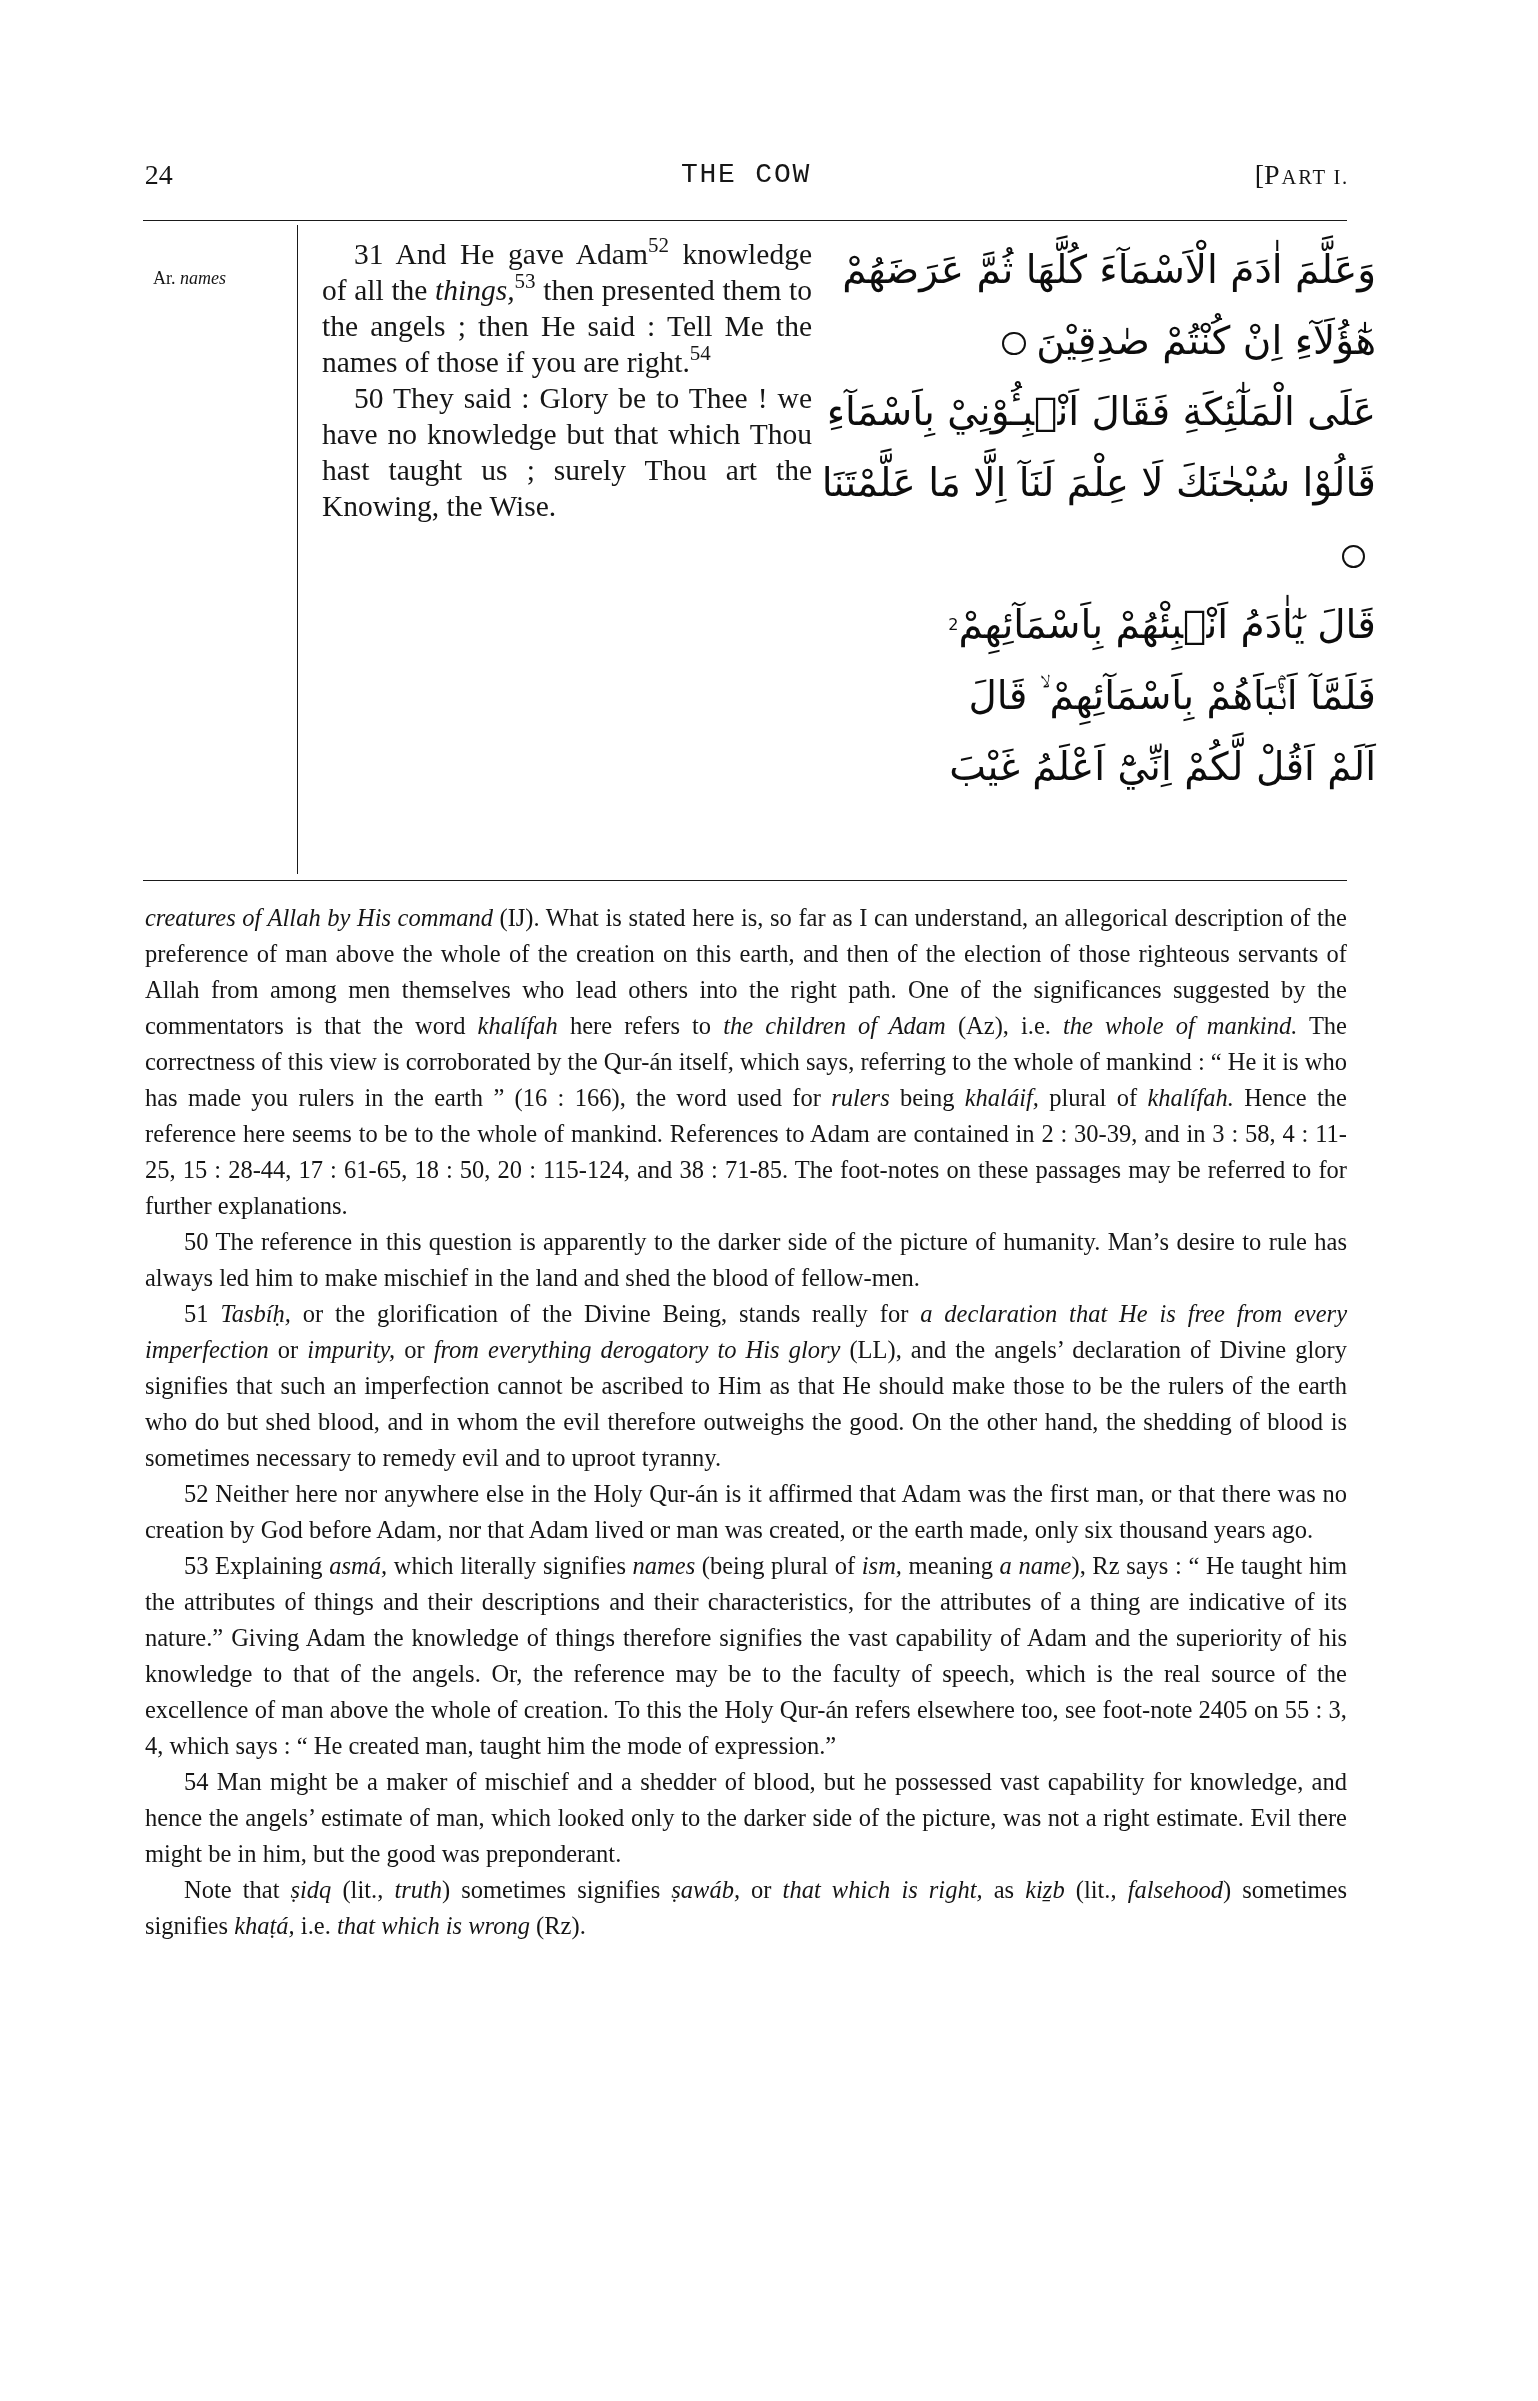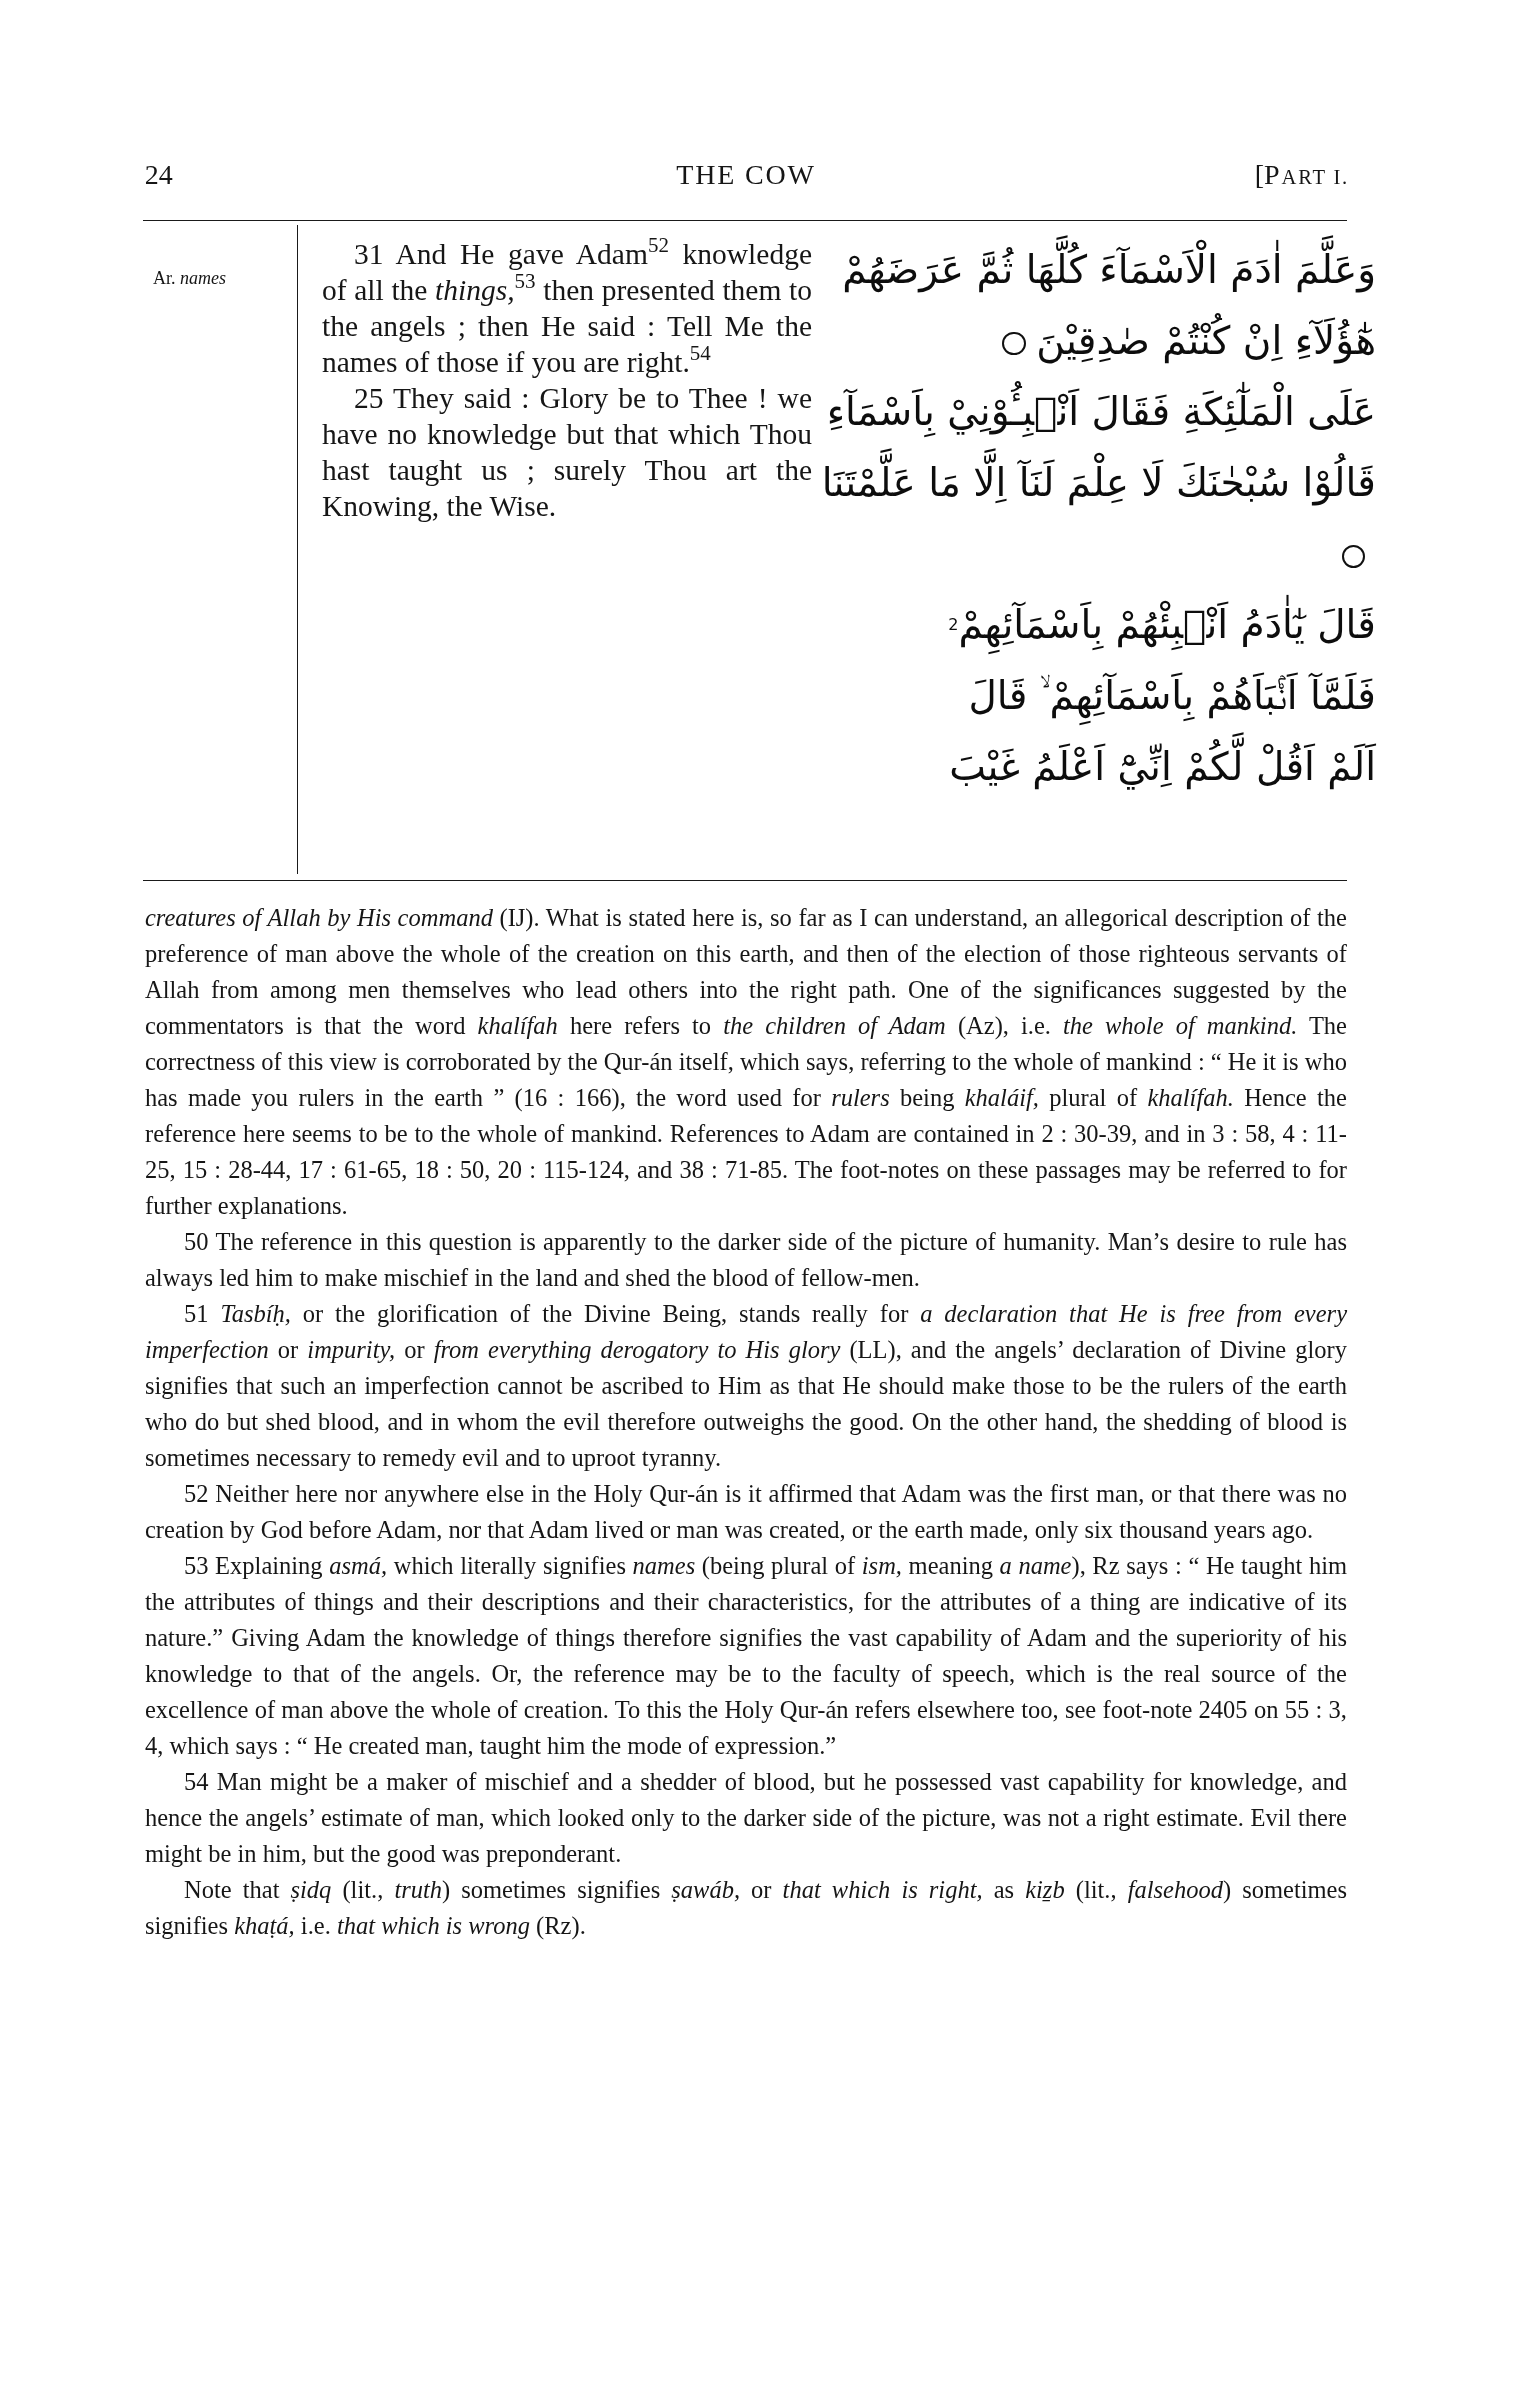--- a/index.html
+++ b/index.html
@@ -3,21 +3,21 @@
 <meta charset="utf-8">
 <style>
   html, body { margin: 0; padding: 0; background: #ffffff; }
   body { width: 1538px; height: 2401px; position: relative; overflow: hidden;
          font-family: "DejaVu Serif", "Liberation Serif", serif; color: #161616; }
   .page { position: absolute; left: 0; top: 0; width: 1434px; height: 2401px; }
 
   
   .header { position: absolute; top: 159px; left: 143px; width: 1206px; height: 39px; }
   .page-num { position: absolute; left: 1.8px; top: 0; font-size: 28px; font-family: "Liberation Serif", serif; }
-  .running-title { position: absolute; left: 0; right: 0; top: 0; text-align: center; font-size: 28px; letter-spacing: 1.8px; font-family: Liberation Serif, serif; }
+  .running-title { position: absolute; left: 0; right: 0; top: 0; text-align: center; font-size: 28px; letter-spacing: 1.8px; font-family: Liberation Mono, monospace; }
   .part-label { position: absolute; right: 0; top: 0; font-size: 28px; font-family: "Liberation Serif", serif; }
   .part-label .sc { font-size: 20.6px; letter-spacing: 1.8px; }
 
   .rule-top { position: absolute; left: 143px; top: 220px; width: 1204px; height: 0; border-top: 1.8px solid #1a1a1a; }
   .rule-bottom { position: absolute; left: 143px; top: 880px; width: 1204px; height: 0; border-top: 1.8px solid #1a1a1a; }
   .col-divider { position: absolute; left: 297px; top: 225px; width: 0; height: 649px; border-left: 1.8px solid #1a1a1a; }
 
   .margin-note { position: absolute; left: 153px; top: 268px; font-size: 18px; font-family: "Liberation Serif", serif; }
   .margin-note i { font-style: italic; }
 
@@ -58,21 +58,21 @@
 
   <div class="margin-note">
     <span>Ar.</span>
     <i>names</i>
   </div>
 
   <div class="col-divider"></div>
 
   <div class="verse-col" id="verse-col">
       <p class="verse"><span class="vnum">31</span><span> And He gave Adam</span><sup>52</sup><span> knowledge of all the </span><i>things,</i><sup>53</sup><span> then presented them to the angels ; then He said : Tell Me the names of those if you are right.</span><sup>54</sup></p>
-      <p class="verse"><span class="vnum">25</span><span> They said : Glory be to Thee ! we have no knowledge but that which Thou hast taught us ; surely Thou art the Knowing, the Wise.</span></p>
+      <p class="verse"><span class="vnum">50</span><span> They said : Glory be to Thee ! we have no knowledge but that which Thou hast taught us ; surely Thou art the Knowing, the Wise.</span></p>
     </div>
 
   <div class="arabic-col" id="arabic-col">
       <span class="arabic-line"><span>وَعَلَّمَ اٰدَمَ الْاَسْمَآءَ كُلَّهَا ثُمَّ عَرَضَهُمْ</span></span>
       <span class="arabic-line"><span>هٰٓؤُلَآءِ اِنْ كُنْتُمْ صٰدِقِيْنَ</span><span class="ayah-mark"></span></span>
       <span class="arabic-line"><span>عَلَى الْمَلٰٓئِكَةِ فَقَالَ اَنْۢبِـُٔوْنِيْ بِاَسْمَآءِ</span></span>
       <span class="arabic-line"><span>قَالُوْا سُبْحٰنَكَ لَا عِلْمَ لَنَآ اِلَّا مَا عَلَّمْتَنَا</span></span>
       <span class="arabic-line"><span class="ayah-mark"></span></span>
       <span class="arabic-line"><span>قَالَ يٰٓاٰدَمُ اَنْۢبِئْهُمْ بِاَسْمَآئِهِمْ</span><span class="ruku-mark">2</span></span>
       <span class="arabic-line"><span>فَلَمَّآ اَنْۢبَاَهُمْ بِاَسْمَآئِهِمْ ۙ قَالَ</span></span>

